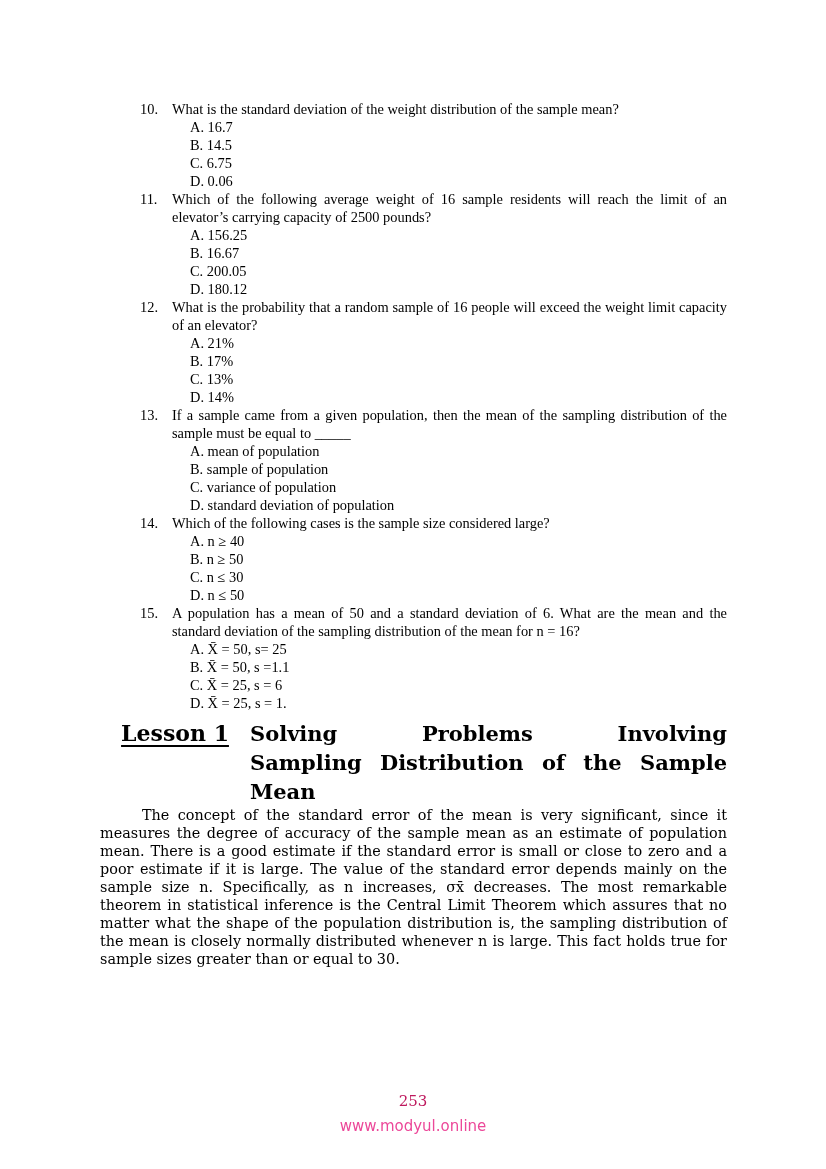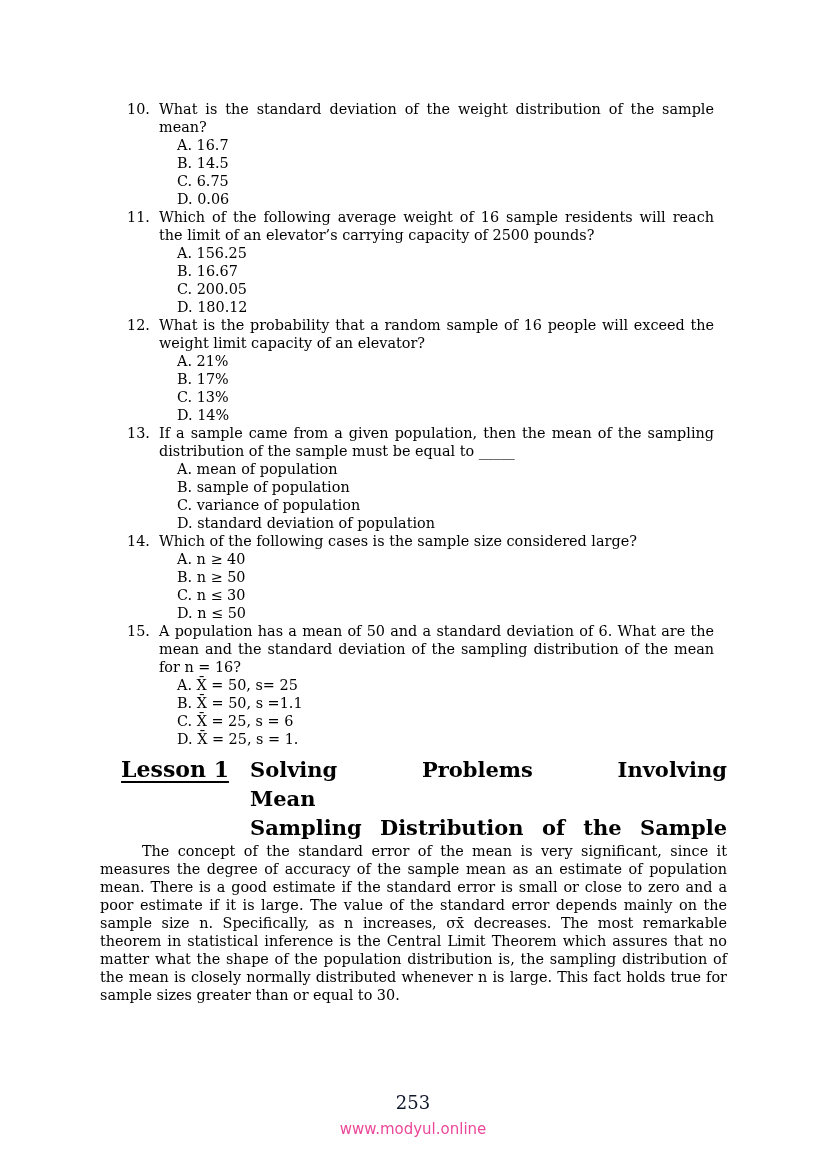--- a/index.html
+++ b/index.html
@@ -11,21 +11,21 @@
     overflow: hidden;
   }
   .page {
     position: relative;
     width: 826px; height: 1169px;
     padding: 100px 99px 0 100px;
   }
   .content { width: 627px; }
 
   
-  .question { display: flex; margin-left: 27px; }
+  .question { display: flex; margin-left: 40px; font-family: Liberation Serif, serif; }
   .qnum {
     width: 32px; flex-shrink: 0;
     font-size: 14.4px; line-height: 18px;
   }
   .qbody { width: 555px; }
   .qtext {
     font-size: 14.4px; line-height: 18px;
     text-align: justify;
   }
   .opt {
@@ -57,21 +57,21 @@
     text-align: justify;
     text-indent: 42px;
   }
 
   
   .footer {
     position: absolute;
     left: 0; right: 0; top: 1092px;
     text-align: center;
   }
-  .page-number { font-size: 18px; color: #0f172a; }
+  .page-number { font-size: 15px; color: #be185d; }
   .watermark {
     margin-top: 7px;
     font-family: "DejaVu Sans", "Liberation Sans", sans-serif;
     font-size: 15px;
     color: #ec4899;
   }
 </style>
 </head>
 <body>
 
@@ -141,22 +141,22 @@
         <div class="opt">B. X̄ = 50, s =1.1</div>
         <div class="opt">C. X̄  = 25, s = 6</div>
         <div class="opt">D. X̄ = 25, s = 1.</div>
       </div>
     </div>
 
     <div class="lesson">
       <div class="lesson-label">Lesson 1</div>
       <div class="lesson-title">
         <div class="title-line justify-line">Solving Problems Involving</div>
+        <div class="title-line justify-line">Sampling Distribution of the Sample</div>
         <div class="title-line">Mean</div>
-        <div class="title-line justify-line">Sampling Distribution of the Sample</div>
       </div>
     </div>
 
     <div class="paragraph">The concept of the standard error of the mean is very significant, since it measures the degree of accuracy of the sample mean as an estimate of population mean. There is a good estimate if the standard error is small or close to zero and a poor estimate if it is large. The value of the standard error depends mainly on the sample size n. Specifically, as n increases, σx̄ decreases. The most remarkable theorem in statistical inference is the Central Limit Theorem which assures that no matter what the shape of the population distribution is, the sampling distribution of the mean is closely normally distributed whenever n is large. This fact holds true for sample sizes greater than or equal to 30.</div>
 
   </div>
 
   <div class="footer">
     <div class="page-number">253</div>
     <div class="watermark">www.modyul.online</div>

